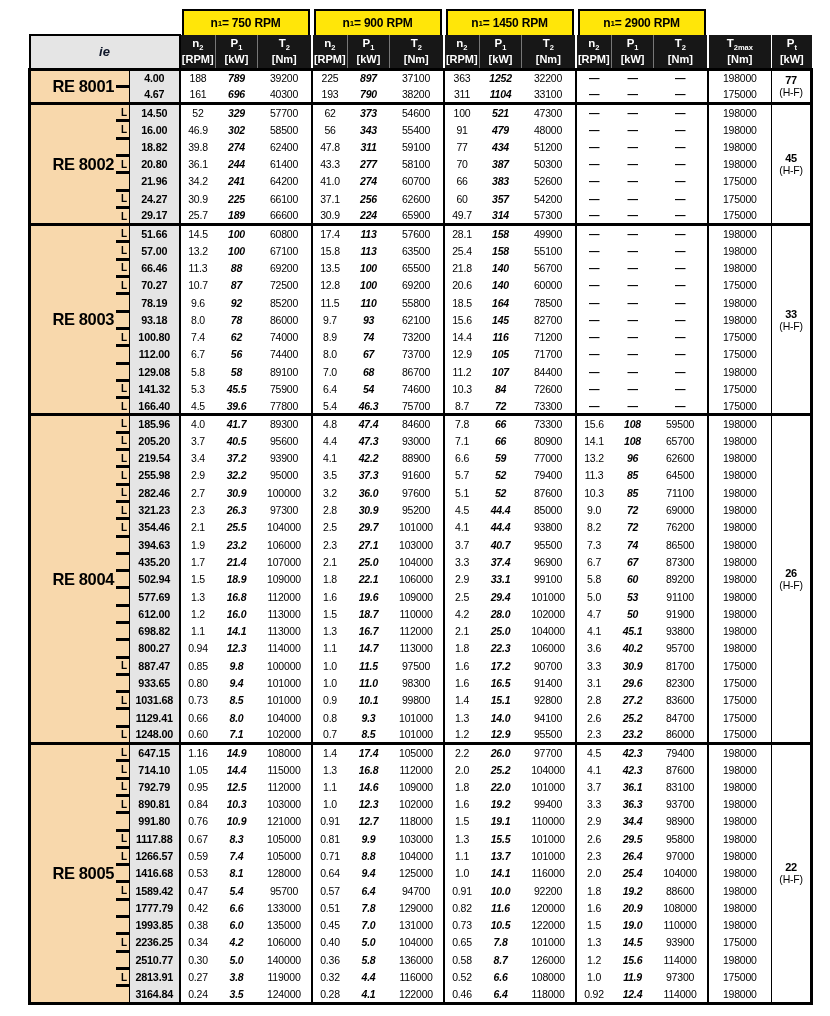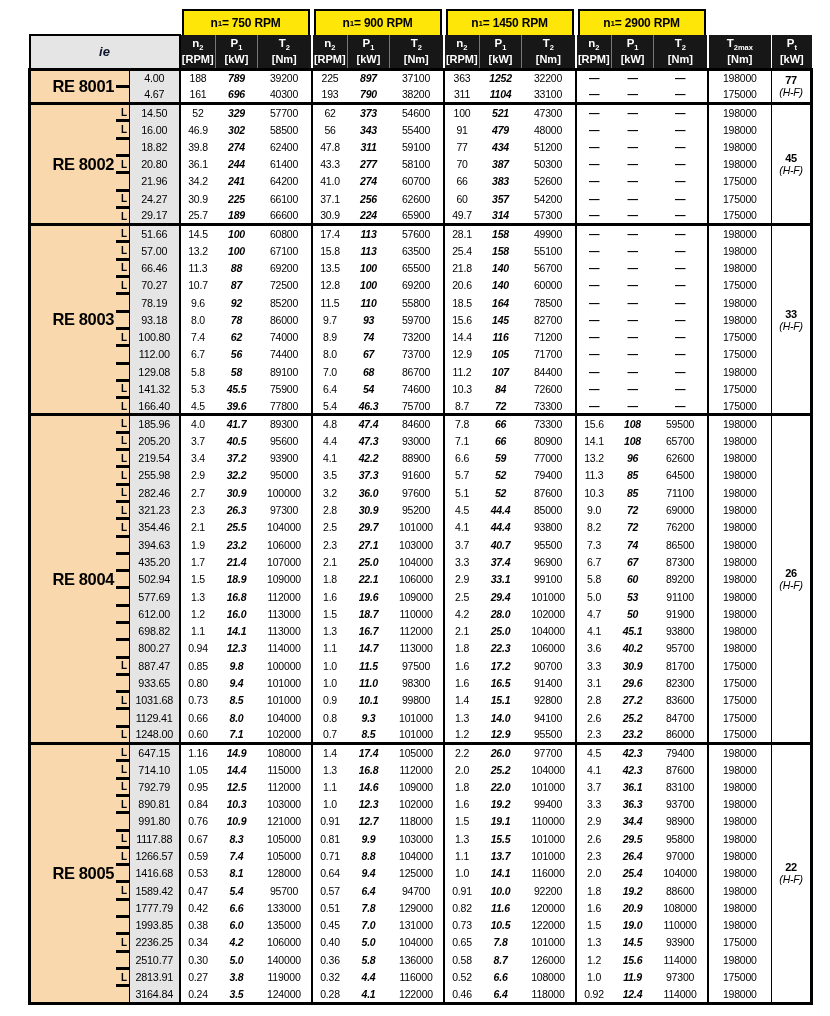--- a/index.html
+++ b/index.html
@@ -58,29 +58,29 @@
 
   
   tbody td{
     padding:0;height:17.3px;text-align:center;vertical-align:middle;
     font-size:10.5px;color:#000;letter-spacing:-0.2px;white-space:nowrap;
   }
   td.model{background:var(--c-peach);border-left:3px solid var(--c-line);border-bottom:3px solid var(--c-line);position:relative;}
   .mlabel{font-weight:bold;font-size:16.5px;letter-spacing:-0.4px;margin-left:20px;}
   td.lmark{background:var(--c-peach);text-align:right;font-weight:bold;font-size:10px;padding-right:2px;border-bottom:3px solid var(--c-line);}
   td.iecell{
-    background:var(--c-grey);font-weight:normal;font-size:10.8px;
+    background:var(--c-grey);font-weight:bold;font-size:10.8px;
     border-left:1.5px solid var(--c-line);border-right:2.5px solid var(--c-line);
   }
   td.p1{font-weight:bold;font-style:italic;}
   td.gs{border-left:2.5px solid var(--c-line);}
   td.t2max{border-left:2.5px solid var(--c-line);border-right:1.5px solid var(--c-line);}
   td.pt{border-right:3px solid var(--c-line);border-bottom:3px solid var(--c-line);vertical-align:middle;}
   td.pt .pw{font-weight:bold;font-size:11px;display:block;}
-  td.pt .pn{font-size:10.5px;display:block;font-style:italic;}
+  td.pt .pn{font-size:10.5px;display:block;}
   td.dash{font-weight:bold;font-style:normal;}
   tr.gstart td{border-top:3px solid var(--c-line);}
   tr.lastrow td{border-bottom:3px solid var(--c-line);}
 </style>
 </head>
 <body>
 
 <div class="page">
   <table class="spec">
     <colgroup>
@@ -398,21 +398,21 @@
           <td class="t2max">198000</td>
         </tr>
         <tr>
           <td class="lmark"></td>
           <td class="iecell">93.18</td>
           <td class="n2">8.0</td>
           <td class="p1">78</td>
           <td class="t2">86000</td>
           <td class="n2 gs">9.7</td>
           <td class="p1">93</td>
-          <td class="t2">59700</td>
+          <td class="t2">62100</td>
           <td class="n2 gs">15.6</td>
           <td class="p1">145</td>
           <td class="t2">82700</td>
           <td class="n2 gs dash">—</td>
           <td class="p1 dash">—</td>
           <td class="t2 dash">—</td>
           <td class="t2max">198000</td>
         </tr>
         <tr>
           <td class="lmark">L</td>

